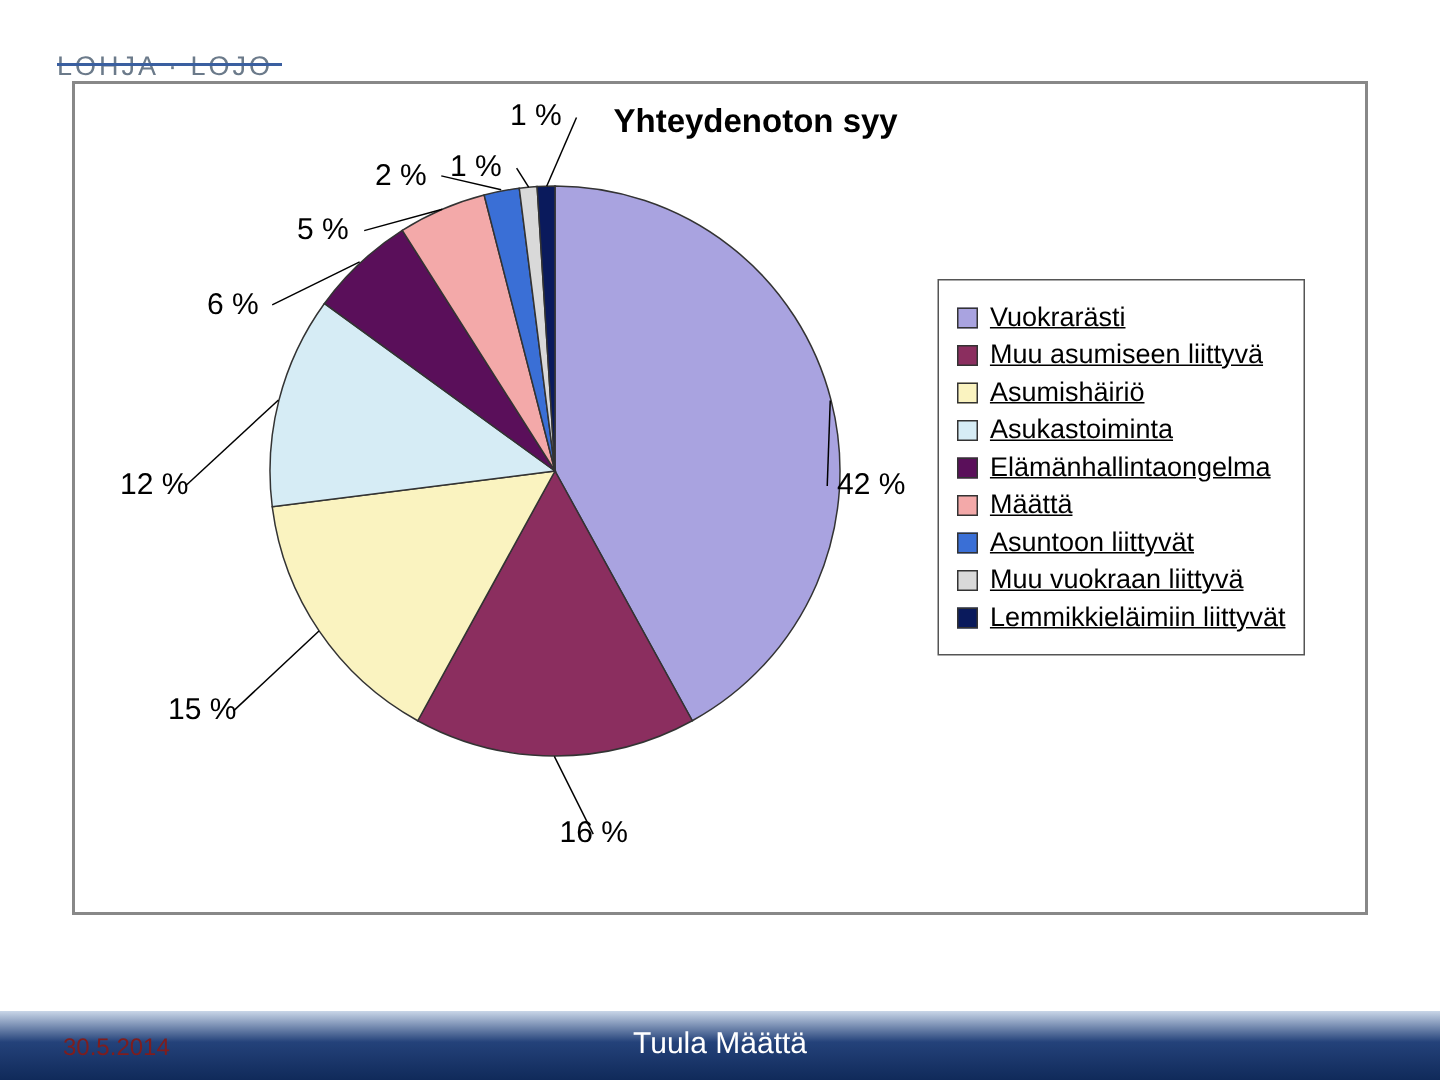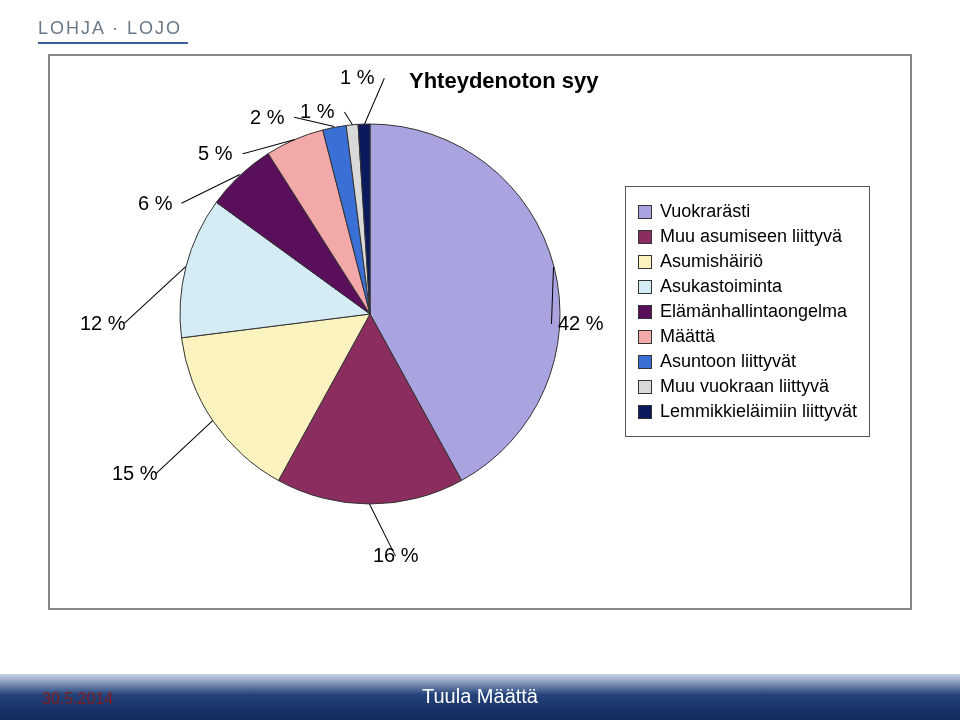--- a/index.html
+++ b/index.html
@@ -6,21 +6,21 @@
   body {
     width: 960px;
     height: 720px;
     background: #fff;
     font-family: Arial, Helvetica, sans-serif;
     position: relative;
     overflow: hidden;
   }
   .brand {
     position: absolute;
-    top: 18px;
+    top: 34px;
     left: 38px;
     font-size: 18px;
     letter-spacing: 2px;
     color: #6b7a8a;
     font-weight: 400;
   }
   .brand-underline {
     position: absolute;
     top: 42px;
     left: 38px;
@@ -71,20 +71,21 @@
     padding: 10px 12px;
     background: #fff;
     font-size: 18px;
   }
   .legend-item {
     display: flex;
     align-items: center;
     gap: 8px;
     margin: 4px 0;
     white-space: nowrap;
+    text-decoration: underline;
   }
   .swatch {
     width: 14px;
     height: 14px;
     border: 1px solid #333;
     flex-shrink: 0;
   }
   .footer-band {
     position: absolute;
     left: 0;

